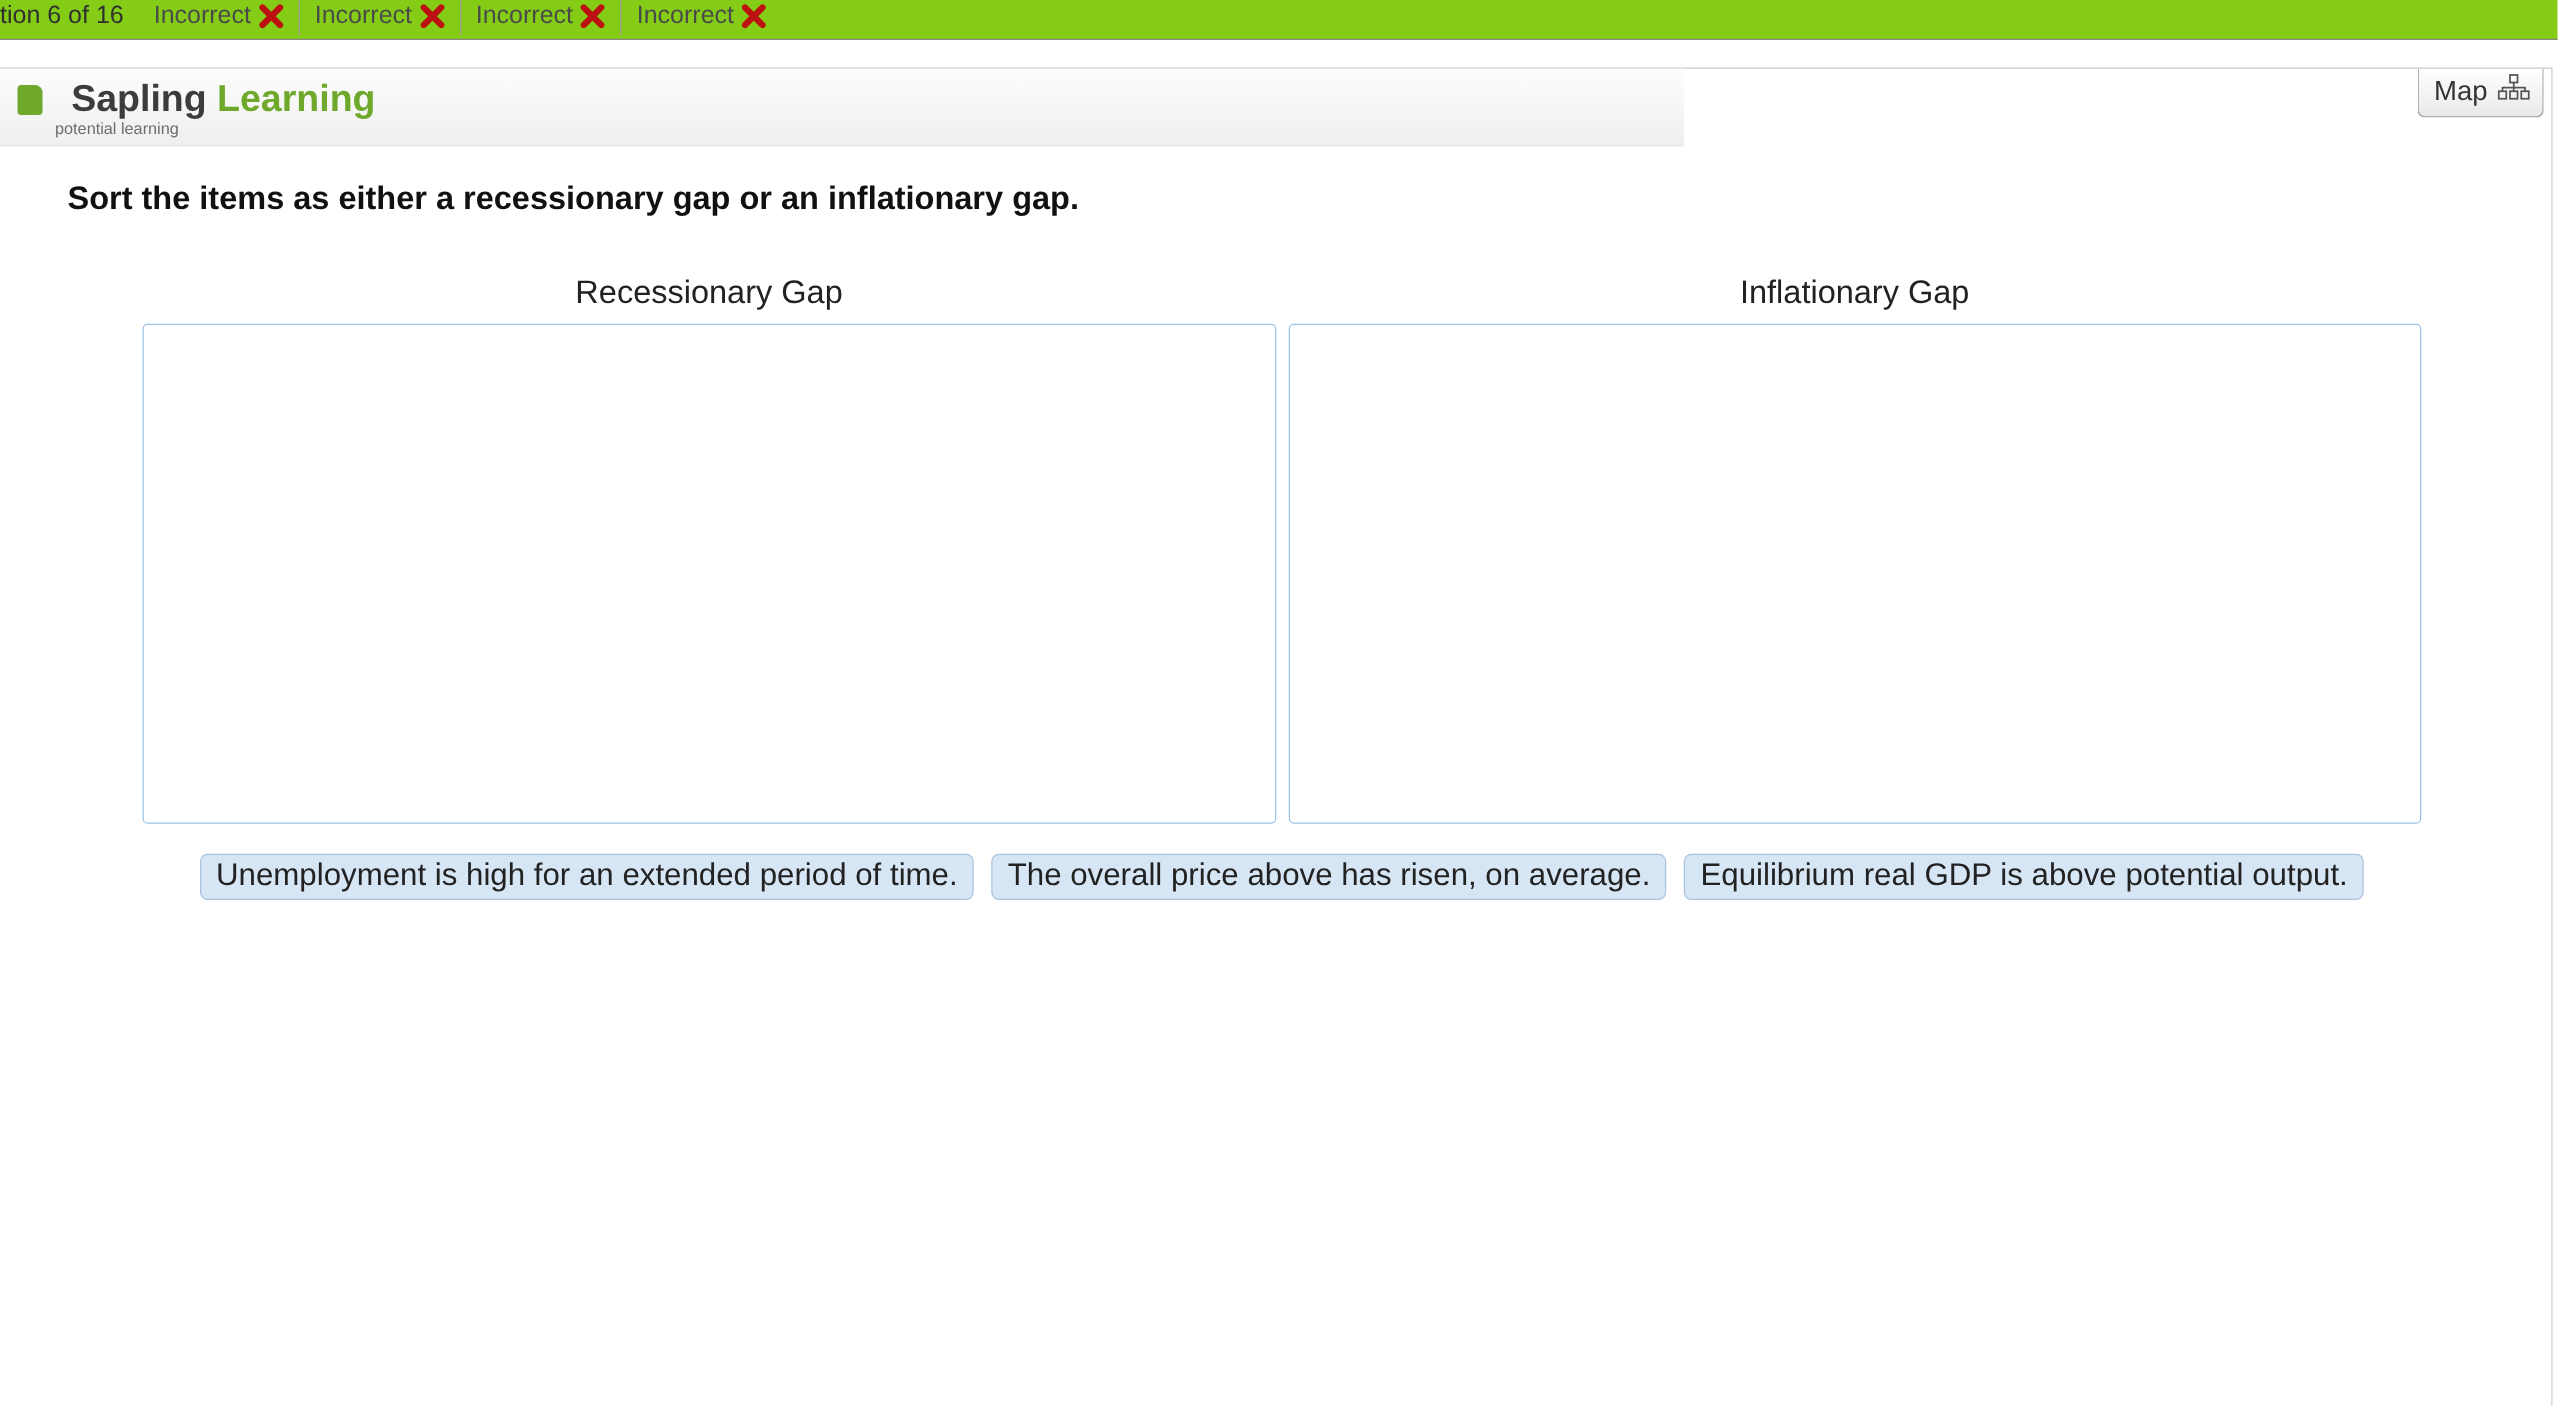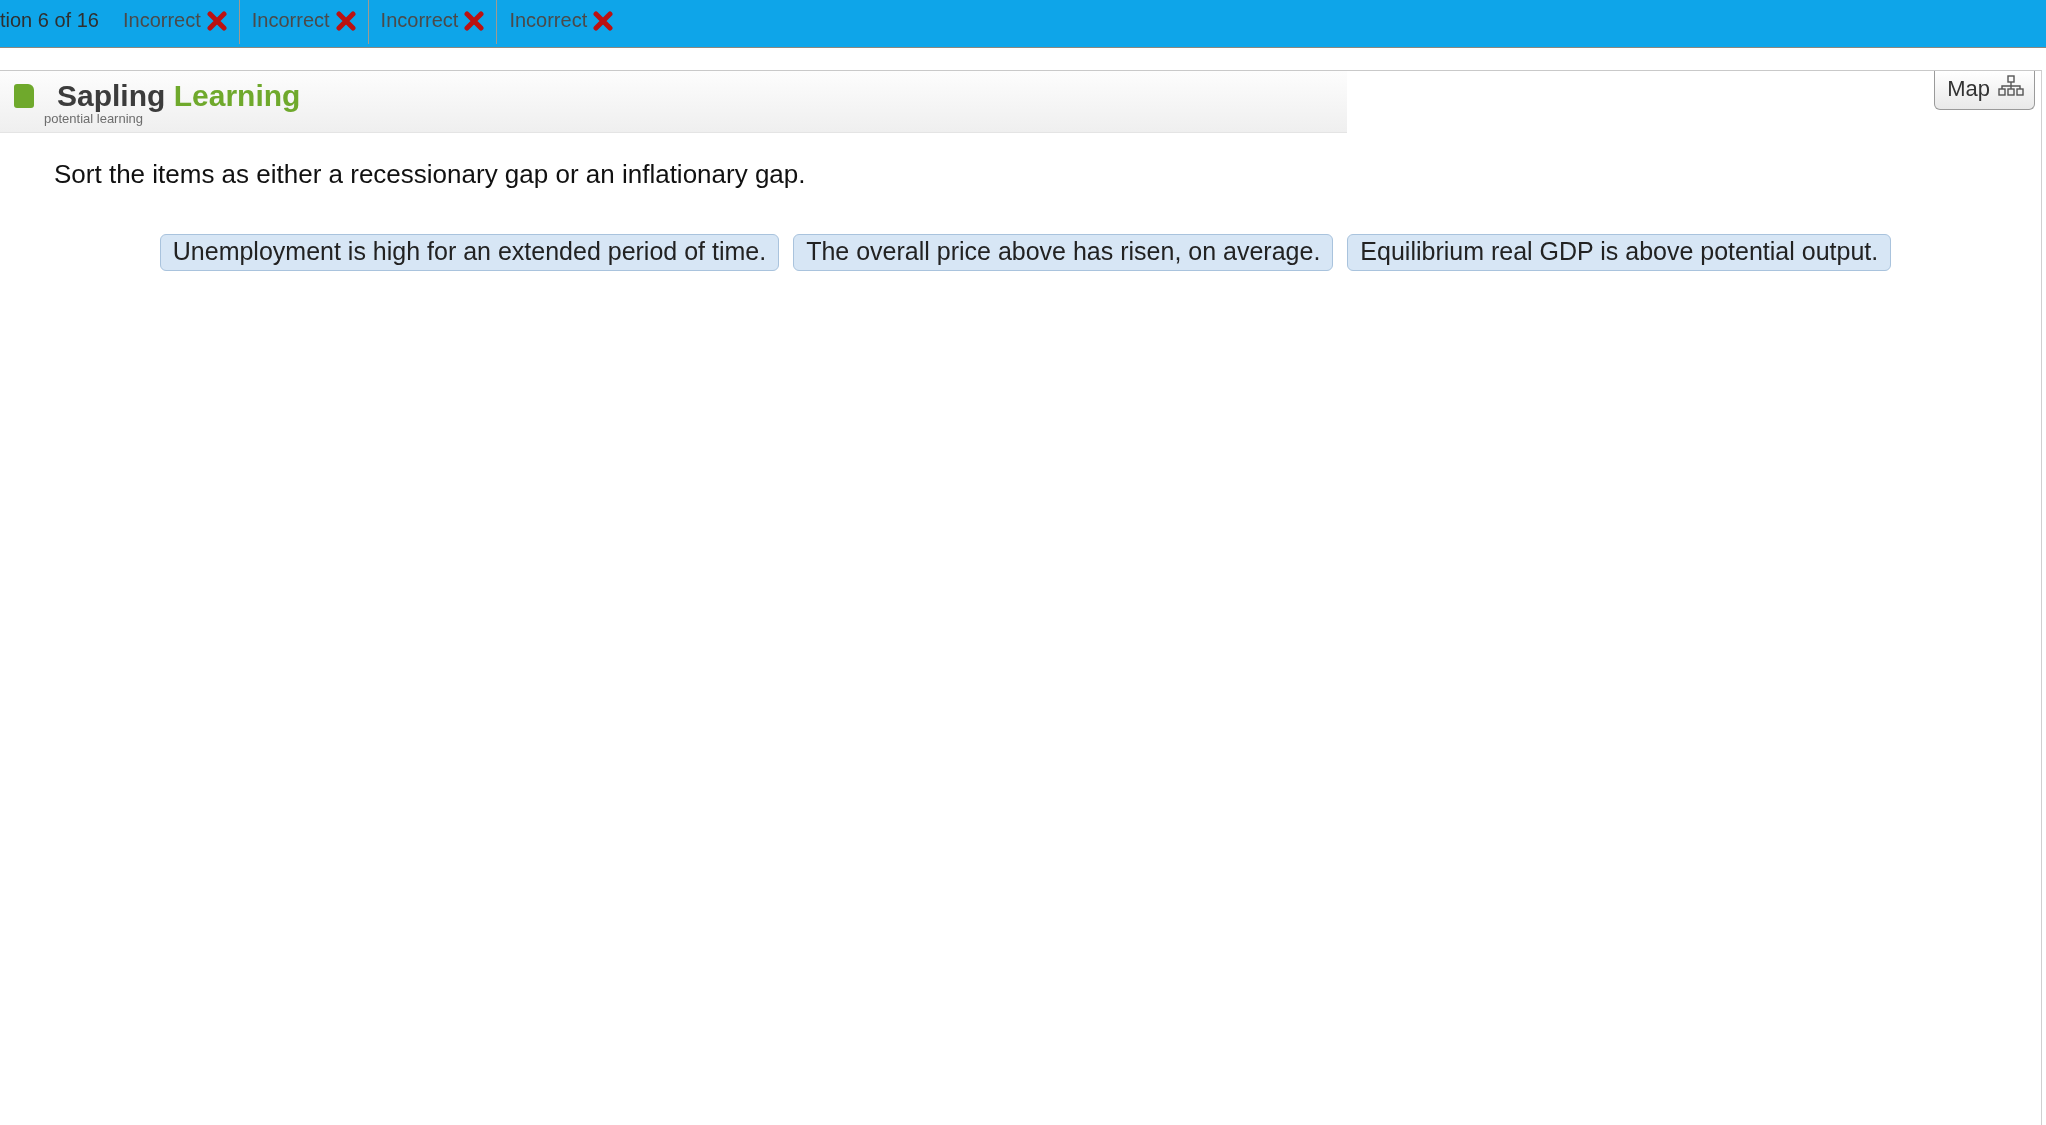--- a/index.html
+++ b/index.html
@@ -1,22 +1,22 @@
 <!DOCTYPE html>
 <html><head>
 <meta charset="utf-8">
 <style>
   * { box-sizing: border-box; margin: 0; padding: 0; }
   html, body { width: 100%; height: 100%; font-family: Arial, Helvetica, sans-serif; background: #fff; }
   body { overflow: hidden; }
 
   
   .topbar {
-    height: 48px;
-    background: #0ea5e9;
+    height: 32px;
+    background: #84cc16;
     border-bottom: 1px solid #8c887f;
     display: flex;
     align-items: center;
     font-size: 20px;
     color: #3a3a3a;
     overflow: hidden;
     padding-left: 0;
     position: relative;
   }
   .topbar .counter {
@@ -98,21 +98,21 @@
     margin-right: 6px;
     font-size: 22px;
     color: #333;
     display: flex;
     align-items: center;
     gap: 8px;
     cursor: pointer;
   }
 
   .content { padding: 26px 44px 20px 54px; }
-  .prompt { font-size: 26px; color: #111; margin-bottom: 44px; }
+  .prompt { font-size: 26px; color: #111; margin-bottom: 44px; font-weight: bold; }
 
   .bins-row { display: flex; gap: 10px; justify-content: center; padding: 0 60px; }
   .bin-col { flex: 1; display: flex; flex-direction: column; align-items: center; }
   .bin-title { font-size: 26px; color: #222; margin-bottom: 10px; }
   .bin {
     width: 100%;
     height: 400px;
     border: 1px solid #9cc2e4;
     border-radius: 4px;
     background: #fff;
@@ -199,20 +199,30 @@
           <rect x="19" y="14" width="6" height="6" fill="none" stroke="#555" stroke-width="1.4"></rect>
           <path d="M13 7 V11 M4 14 V11 H22 V14 M13 11 V14" fill="none" stroke="#555" stroke-width="1.4"></path>
         </svg>
       </span>
     </div>
   </div>
 
   <div class="content">
     <div class="prompt">Sort the items as either a recessionary gap or an inflationary gap.</div>
 
+    <div class="bins-row">
+      <div class="bin-col">
+        <div class="bin-title">Recessionary Gap</div>
+        <div class="bin"></div>
+      </div>
+      <div class="bin-col">
+        <div class="bin-title">Inflationary Gap</div>
+        <div class="bin"></div>
+      </div>
+    </div>
 
     <div class="chips">
       <div class="chip">Unemployment is high for an extended period of time.</div>
       <div class="chip">The overall price above has risen, on average.</div>
       <div class="chip">Equilibrium real GDP is above potential output.</div>
     </div>
   </div>
 </div>
 
 </body></html>

